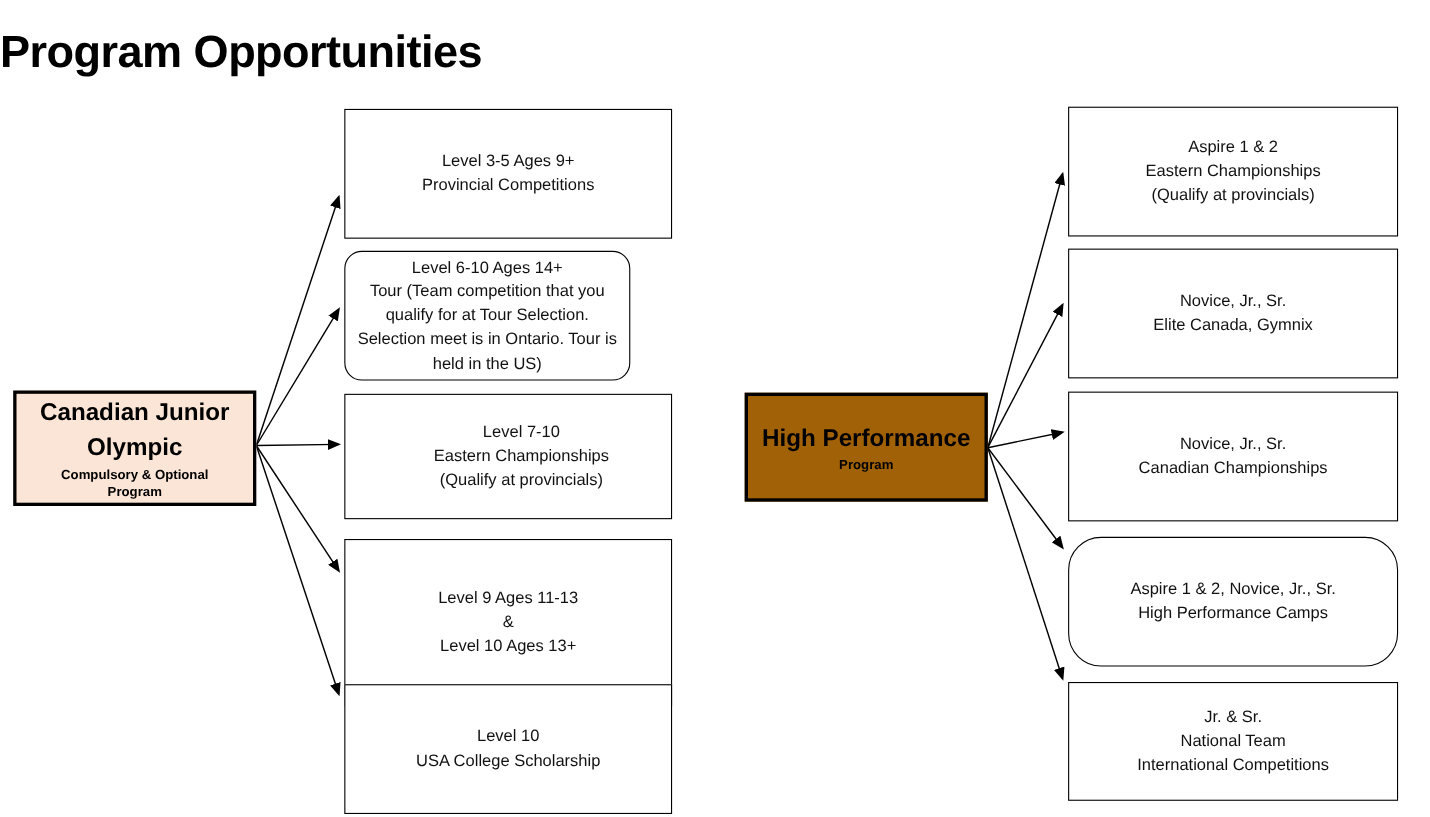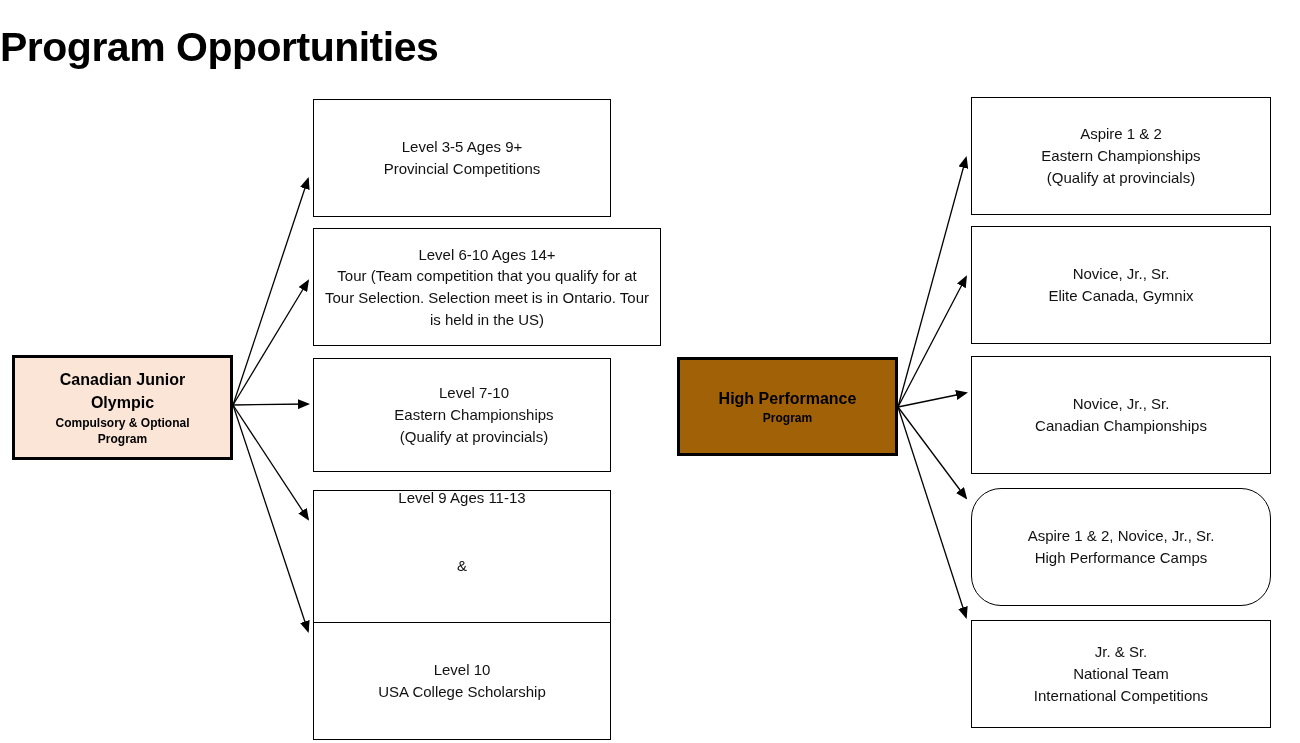--- a/index.html
+++ b/index.html
@@ -9,21 +9,21 @@
   }
   .title{
     position:absolute;left:0;right:0;top:24px;
     font-size:41px;font-weight:700;letter-spacing:-0.5px;color:#000;
   }
   .program-box{
     position:absolute;border:3px solid #000;box-sizing:border-box;
     display:flex;flex-direction:column;align-items:center;justify-content:center;
     text-align:center;
   }
-  .program-box .name-line{font-size:16px;font-weight:700;line-height:1.45;}
+  .program-box .name-line{font-size:22px;font-weight:700;line-height:1.45;}
   .program-box .sub-line{font-size:12px;font-weight:700;line-height:1.35;}
   .opp-box{
     position:absolute;border:1px solid #000;box-sizing:border-box;background:#fff;
     display:flex;flex-direction:column;align-items:center;justify-content:center;
     text-align:center;padding:6px 10px;
   }
   .opp-box .opp-line{font-size:15px;line-height:1.45;color:#111;}
   svg.connectors{position:absolute;left:0;top:0;pointer-events:none;}
 </style>
 </head>
@@ -63,35 +63,35 @@
   <div class="sub-line">Program</div>
 </div>
 
 <div class="opp-box" style="left:313px;top:99px;width:298px;height:118px;">
   <div class="opp-line">Level 3-5 Ages 9+</div>
   <div class="opp-line">Provincial Competitions</div>
   <div class="opp-line"></div>
   <div class="opp-line"></div>
 </div>
 
-<div class="opp-box" style="left:313px;top:228px;width:348px;height:118px;">
+<div class="opp-box" style="left:313px;top:228px;width:260px;height:118px;border-radius:16px;">
   <div class="opp-line">Level 6-10 Ages 14+</div>
   <div class="opp-line">Tour (Team competition that you qualify for at Tour Selection. Selection meet is in Ontario. Tour is held in the US)</div>
   <div class="opp-line"></div>
   <div class="opp-line"></div>
 </div>
 
 <div class="opp-box" style="left:313px;top:358px;width:298px;height:114px;padding-left:34px;">
   <div class="opp-line">Level 7-10</div>
   <div class="opp-line">Eastern Championships</div>
   <div class="opp-line">(Qualify at provincials)</div>
   <div class="opp-line"></div>
 </div>
 
-<div class="opp-box" style="left:313px;top:490px;width:298px;height:152px;gap:46px;">
+<div class="opp-box" style="left:313px;top:490px;width:298px;height:152px;">
   <div class="opp-line">Level 9 Ages 11-13</div>
   <div class="opp-line">&amp;</div>
   <div class="opp-line">Level 10 Ages 13+</div>
 </div>
 
 <div class="opp-box" style="left:313px;top:622px;width:298px;height:118px;">
   <div class="opp-line">Level 10</div>
   <div class="opp-line">USA College Scholarship</div>
   <div class="opp-line"></div>
   <div class="opp-line"></div>

